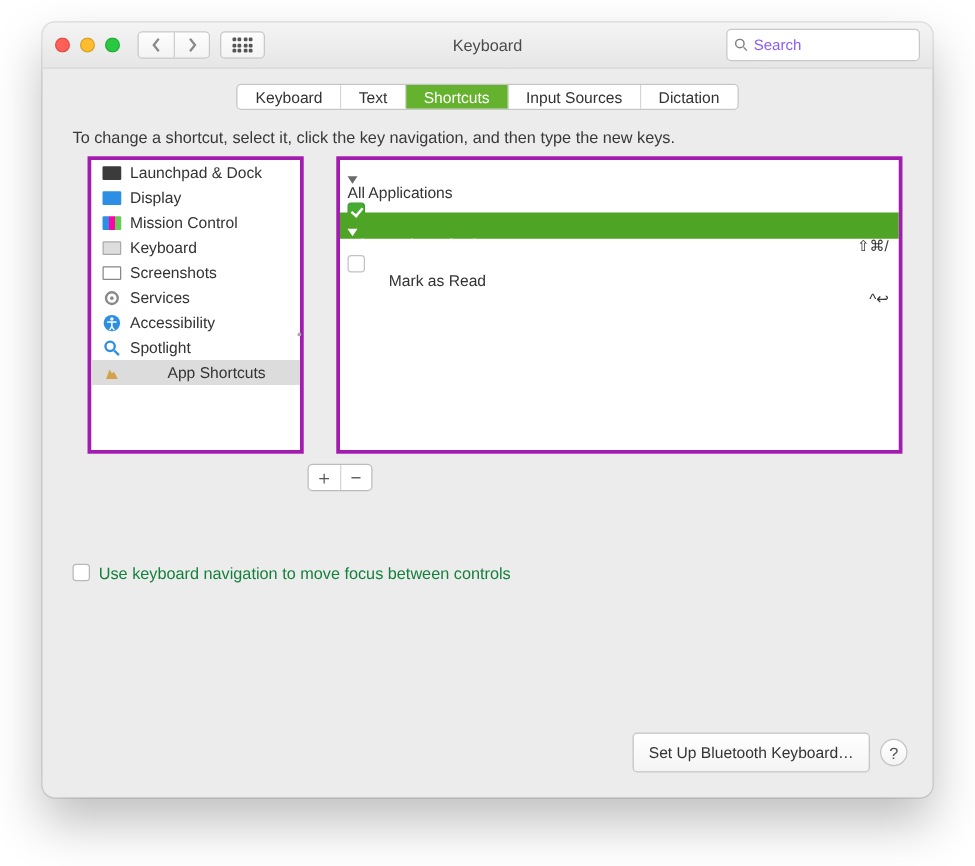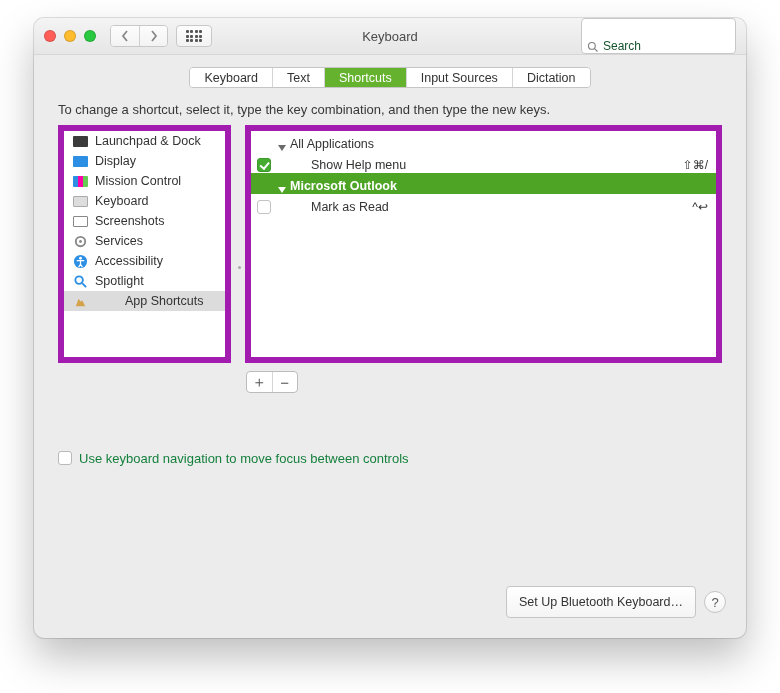--- a/index.html
+++ b/index.html
@@ -52,24 +52,24 @@
   border:1px solid #c8c8c8; border-radius:4px;
   display:flex; align-items:center; justify-content:center;
   background: linear-gradient(#fdfdfd,#f3f3f3);
 }
 .grid-icon {
   width:16px;height:12px;display:grid;grid-template-columns:repeat(4,1fr);grid-template-rows:repeat(3,1fr);gap:1.5px;
 }
 .grid-icon span{background:#555;border-radius:1px;}
 .titlebar-title { position:absolute; left:0; right:0; text-align:center; color:#4a4a4a; font-size:13px; pointer-events:none;}
 .search-box {
-  margin-left:auto; width:155px; height:36px;
+  margin-left:auto; width:155px; height:26px;
   border:1px solid #c8c8c8; border-radius:4px;
-  background:#fff; display:flex; align-items:flex-end; padding:0 5px;
-  color:#14532d;
+  background:#fff; display:flex; align-items:center; padding:0 5px;
+  color:#8b5cf6;
 }
 .search-box svg{width:12px;height:12px;opacity:.5;margin-right:4px;}
 .search-placeholder{font-size:12px;}
 
 .content { flex:1; padding: 0; display:flex; flex-direction:column; }
 .tabbar { display:flex; justify-content:center; margin-top:12px; }
 .segmented {
   display:flex; border:1px solid #c5c5c5; border-radius:4px; overflow:hidden;
   height:21px;
 }
@@ -83,33 +83,33 @@
 .panel {
   flex:1; margin: 14px 24px 0 24px; position:relative;
   display:flex; flex-direction:column;
 }
 .instruct { color:#383838; font-size:13px; margin-bottom:8px;}
 
 .split {
   display:flex; gap:14px; height:238px;
 }
 .listbox {
-  background:#fff; border:6px solid #a21caf;
+  background:#fff; border:3px solid #a21caf;margin-left:12px;
 }
 .leftlist { width:173px; overflow:auto; }
 .rightlist { flex:1; display:flex; flex-direction:column; }
 .lrow {
   display:flex; align-items:center; gap:6px; padding: 2px 7px; height:20px;
   font-size:12.5px; color:#333;
 }
 .lrow.selected { background:#dcdcdc;gap:36px; }
 .icon-box { width:18px; display:flex; justify-content:center; }
 .icon-sq{width:15px;height:11px;border-radius:1px;}
 
-.rightlist .rrow { display:flex; align-items:flex-end; padding:1px 8px 1px 6px; height:21px; font-size:12.5px; color:#333;}
+.rightlist .rrow { display:flex; align-items:flex-start; padding:13px 8px 1px 6px; height:21px; font-size:12.5px; color:#333;flex-direction:column;}
 .rrow.highlight { background:#4ea525; color:#fff; }
 .checkbox {
   width:14px;height:14px;border-radius:3px;border:1px solid #c2c2c2;margin-right:7px;
   display:flex;align-items:center;justify-content:center;flex-shrink:0;
 }
 .checkbox.checked{background:#45ab31;border-color:#3e9a2c;}
 .checkbox.checked::after{content:"";width:4px;height:7px;border:solid #fff;border-width:0 2px 2px 0;transform:rotate(40deg) translateY(-1px);}
 .tri { width:0;height:0;border-left:4px solid transparent;border-right:4px solid transparent;border-top:6px solid #6a6a6a; margin-right:4px; display:inline-block;}
 .tri.white{border-top-color:#fff;}
 .indent2{margin-left:33px;}
@@ -193,21 +193,21 @@
       <div class="segmented">
         <div class="seg">Keyboard</div>
         <div class="seg">Text</div>
         <div class="seg active">Shortcuts</div>
         <div class="seg">Input Sources</div>
         <div class="seg">Dictation</div>
       </div>
     </div>
 
     <div class="panel">
-      <div class="instruct">To change a shortcut, select it, type the key combination, and then type the new keys.</div>
+      <div class="instruct">To change a shortcut, select it, click the key navigation, and then type the new keys.</div>
 
       <div class="split">
         <div class="listbox leftlist" id="leftlist">
             <div class="lrow">
               <span class="icon-box">
                 <div class="icon-sq" style="background:#3b3b3b"></div>
               </span>
               <span>Launchpad &amp; Dock</span>
             </div>
             <div class="lrow">

